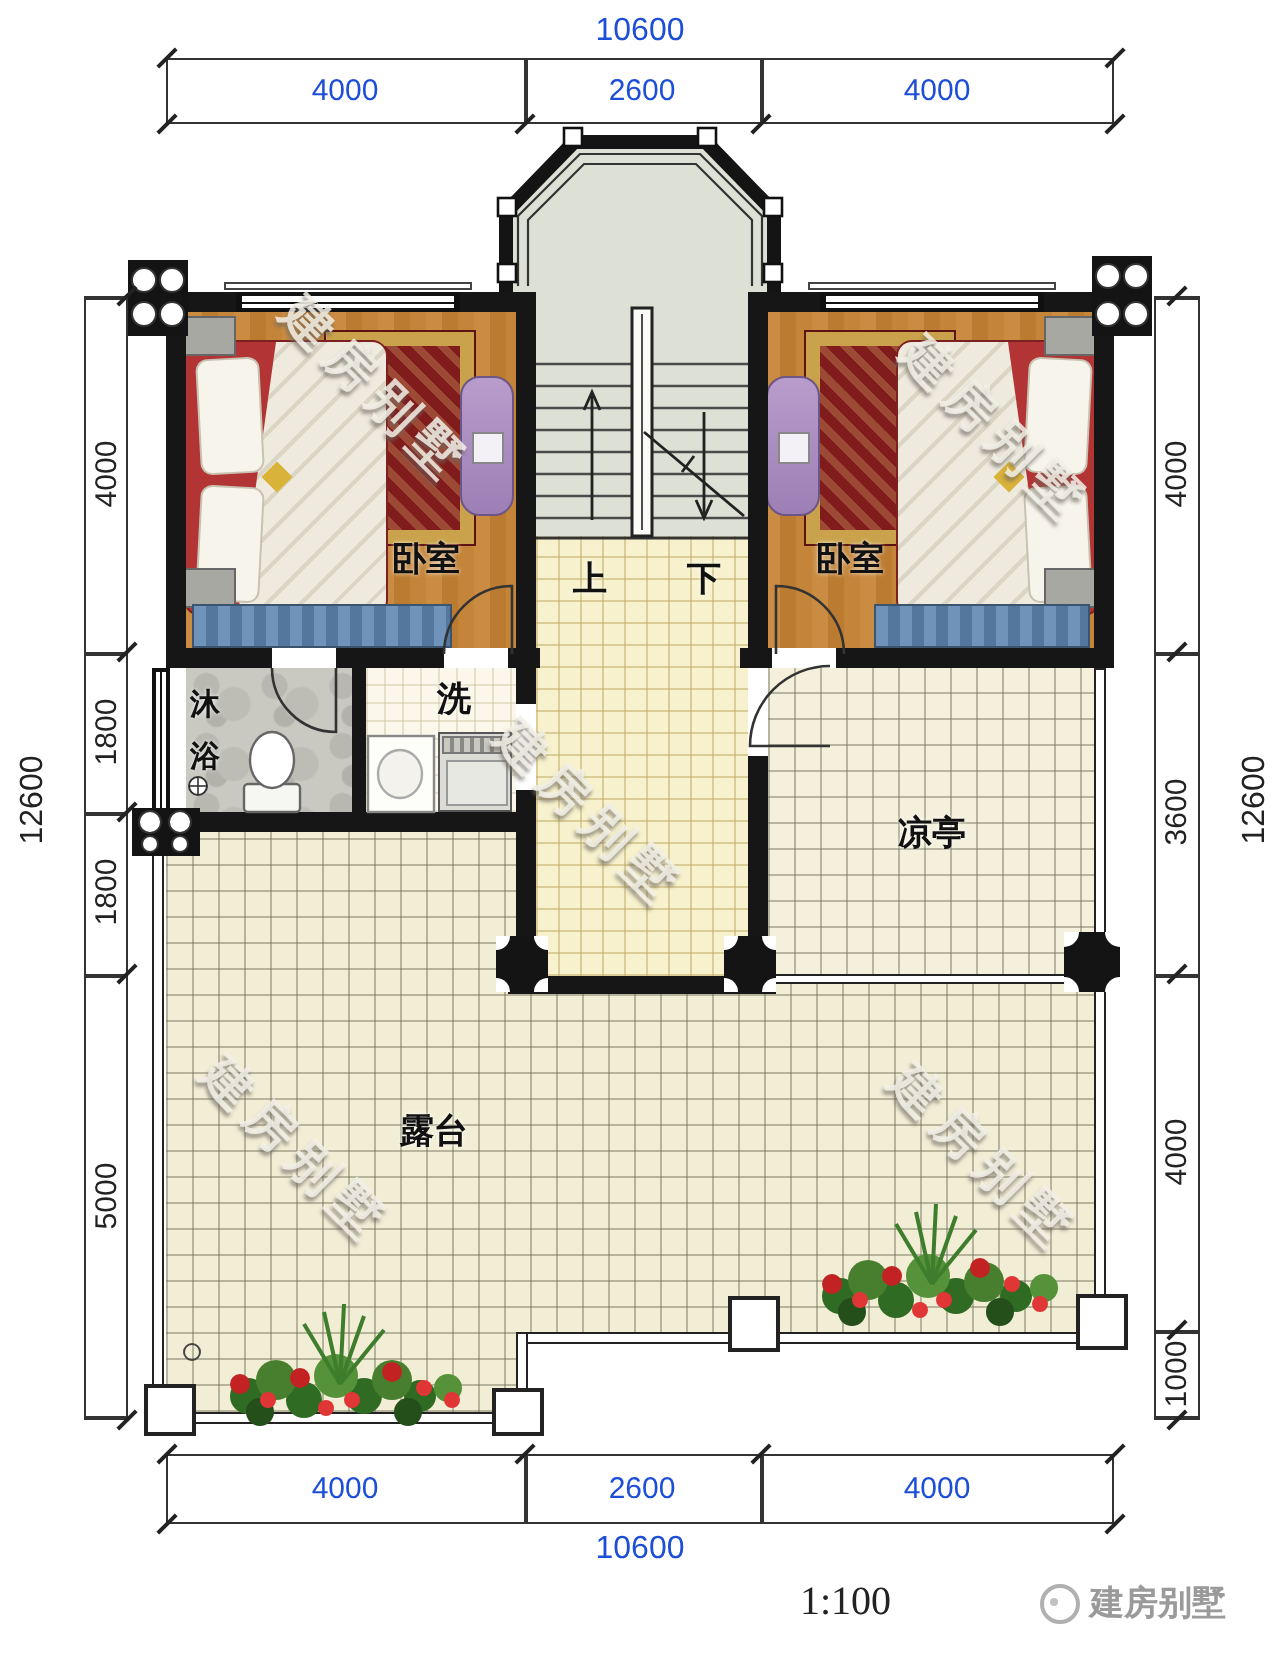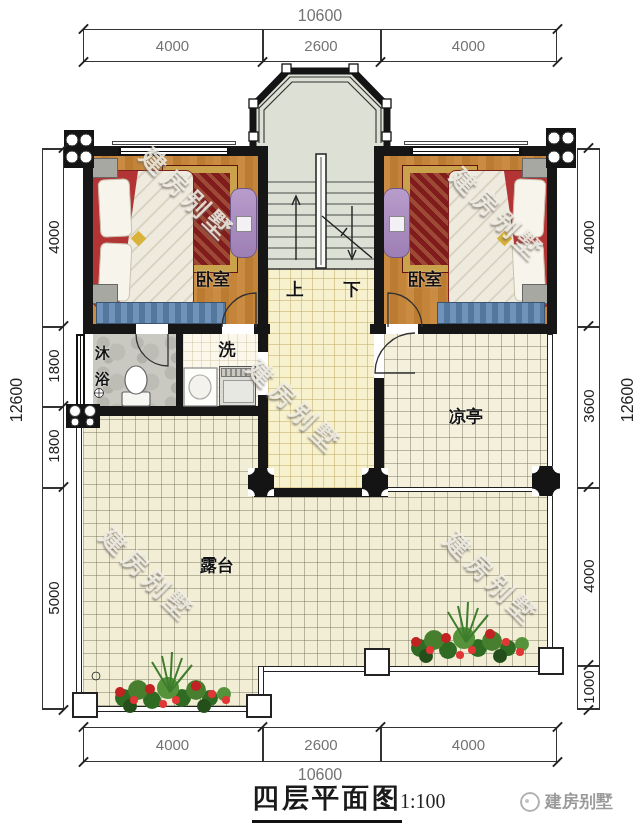--- a/index.html
+++ b/index.html
@@ -21,21 +21,21 @@
     radial-gradient(circle at 30% 30%,#b8b8b0 0 6px,transparent 7px),
     radial-gradient(circle at 70% 60%,#bdbdb5 0 8px,transparent 9px),
     radial-gradient(circle at 45% 80%,#b2b2aa 0 5px,transparent 6px);
     background-size:34px 30px;}
   .stairfloor{background:#dde1d5;}
   .wall{position:absolute;background:#161616;}
   .rail{position:absolute;background:#fff;border:1.5px solid #222;box-sizing:border-box;}
   .window{position:absolute;background:#fff;box-sizing:border-box;}
   .post{position:absolute;background:#fff;border:2px solid #222;box-sizing:border-box;}
   
-  .dimh{position:absolute;font-size:15px;color:#737373;text-align:center;}
+  .dimh{position:absolute;font-size:15px;color:#1d4ed8;text-align:center;}
   .dimv{position:absolute;width:60px;height:16px;font-size:15px;color:#222;text-align:center;
     transform:rotate(-90deg);}
   .dimbox{position:absolute;border-top:1.5px solid #333;border-bottom:1.5px solid #333;
     border-left:1.5px solid #333;border-right:1.5px solid #333;box-sizing:border-box;}
   .vline{position:absolute;width:1.5px;background:#333;top:0;bottom:0;}
   .ladder{position:absolute;border-left:1.5px solid #333;border-right:1.5px solid #333;box-sizing:border-box;}
   .rung{position:absolute;left:0;right:0;height:1.5px;background:#333;}
   .tk{position:absolute;width:13px;height:2px;background:#222;transform:rotate(-45deg);}
   
   .rlabel{position:absolute;font-size:17px;font-weight:bold;color:#111;text-align:center;
@@ -442,20 +442,19 @@
   <div class="tk" style="left:57px;top:325px;"></div>
   <div class="tk" style="left:57px;top:405px;"></div>
   <div class="tk" style="left:57px;top:486px;"></div>
   <div class="tk" style="left:57px;top:709px;"></div>
   <div class="tk" style="left:582px;top:147px;"></div>
   <div class="tk" style="left:582px;top:325px;"></div>
   <div class="tk" style="left:582px;top:486px;"></div>
   <div class="tk" style="left:582px;top:664px;"></div>
   <div class="tk" style="left:582px;top:709px;"></div>
 
-  <div class="title" style="left:252px;top:780px;">四层平面图</div>
   <div class="scale" style="left:400px;top:790px;">1:100</div>
   <div class="brand" style="left:520px;top:790px;">
     <span class="brand-icon"></span>
     <span>建房别墅</span>
   </div>
 
 </div>
 
 </body></html>

